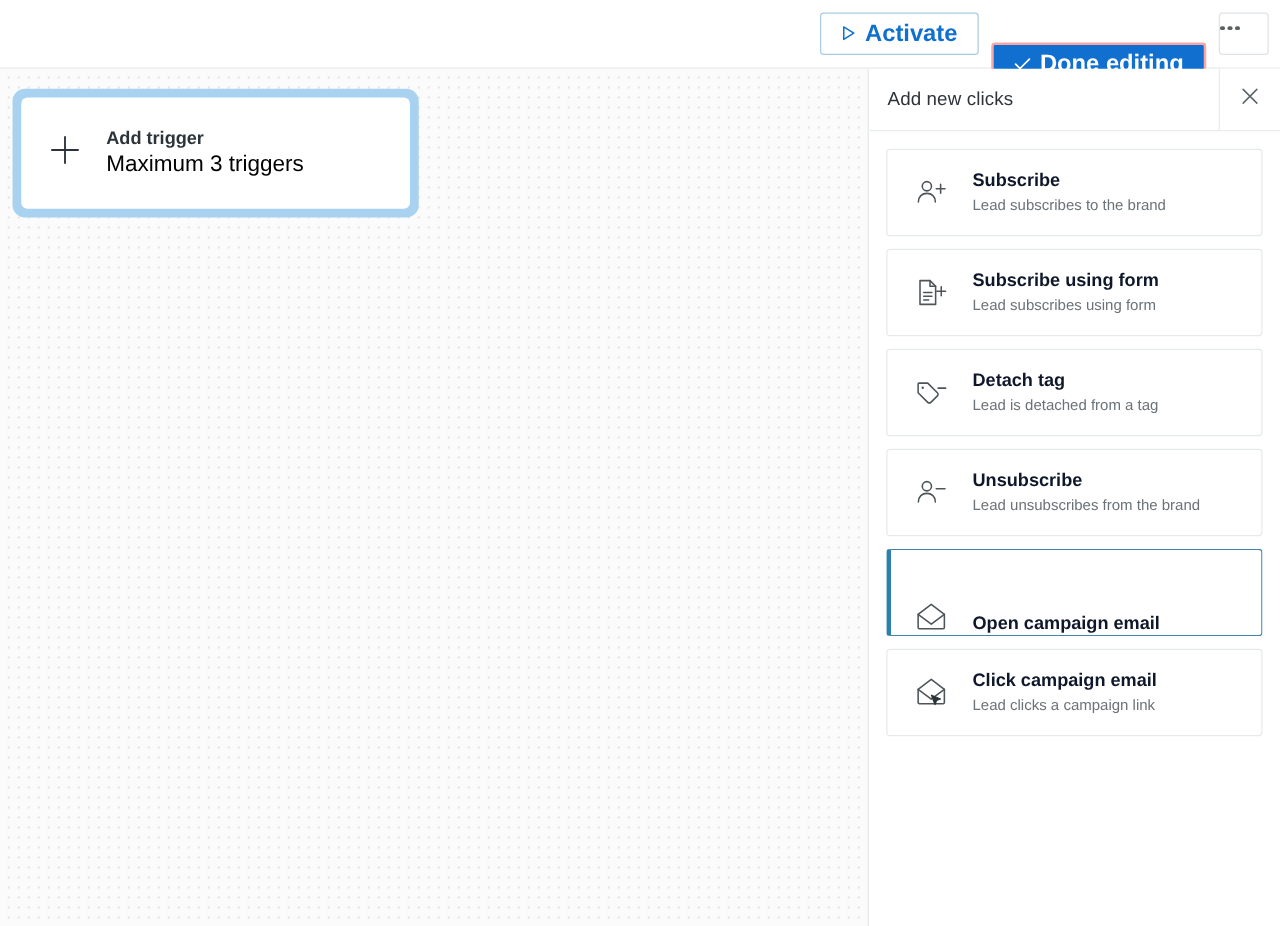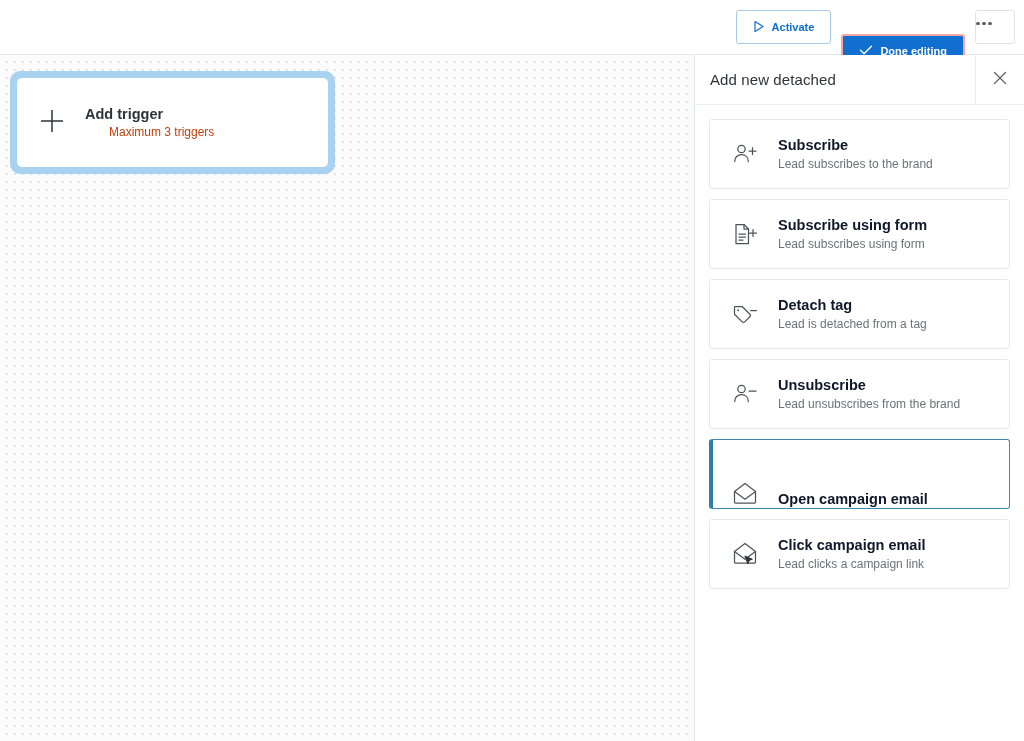--- a/index.html
+++ b/index.html
@@ -44,21 +44,21 @@
     gap: 10px;
   }
 
   .btn {
     display: inline-flex;
     align-items: center;
     gap: 7px;
     height: 34px;
     padding: 0 16px;
     border-radius: 3px;
-    font-size: 11px;
+    font-size: 19px;
     font-weight: 700;
     cursor: pointer;
     white-space: nowrap;
     line-height: 1;
   }
 
   .btn-outline {
     background: #ffffff;
     border: 1px solid #aacbe6;
     color: #1170cf;
@@ -143,24 +143,23 @@
   .plus-icon { flex: 0 0 auto; display: block; }
 
   .trigger-text { display: flex; flex-direction: column; gap: 1px; }
   .trigger-title {
     font-size: 14.5px;
     font-weight: 700;
     color: #2d3439;
     line-height: 1.2;
   }
   .trigger-sub {
-    font-size: 12px;
-    color: #c2410c;
+    font-size: 18px;
+    color: #000000;
     line-height: 1.2;
-    margin-left: 24px;
   }
 
   
   .panel {
     position: relative;
     flex: 1 1 auto;
     background: #ffffff;
     border-left: 1px solid #e4e7e9;
     display: flex;
     flex-direction: column;
@@ -306,21 +305,21 @@
             <div class="trigger-sub">Maximum 3 triggers</div>
           </div>
         </div>
       </div>
 
     </div>
 
     <div class="panel">
 
       <div class="panel-header">
-        <div class="panel-title">Add new detached</div>
+        <div class="panel-title">Add new clicks</div>
         <div class="panel-close">
           <span>
             <svg width="14" height="14" viewBox="0 0 14 14">
               <path d="M1.5 1.5 L12.5 12.5 M12.5 1.5 L1.5 12.5" stroke="#5b6368" stroke-width="1.2" stroke-linecap="round"></path>
             </svg>
           </span>
         </div>
       </div>
 
       <div class="panel-list">

